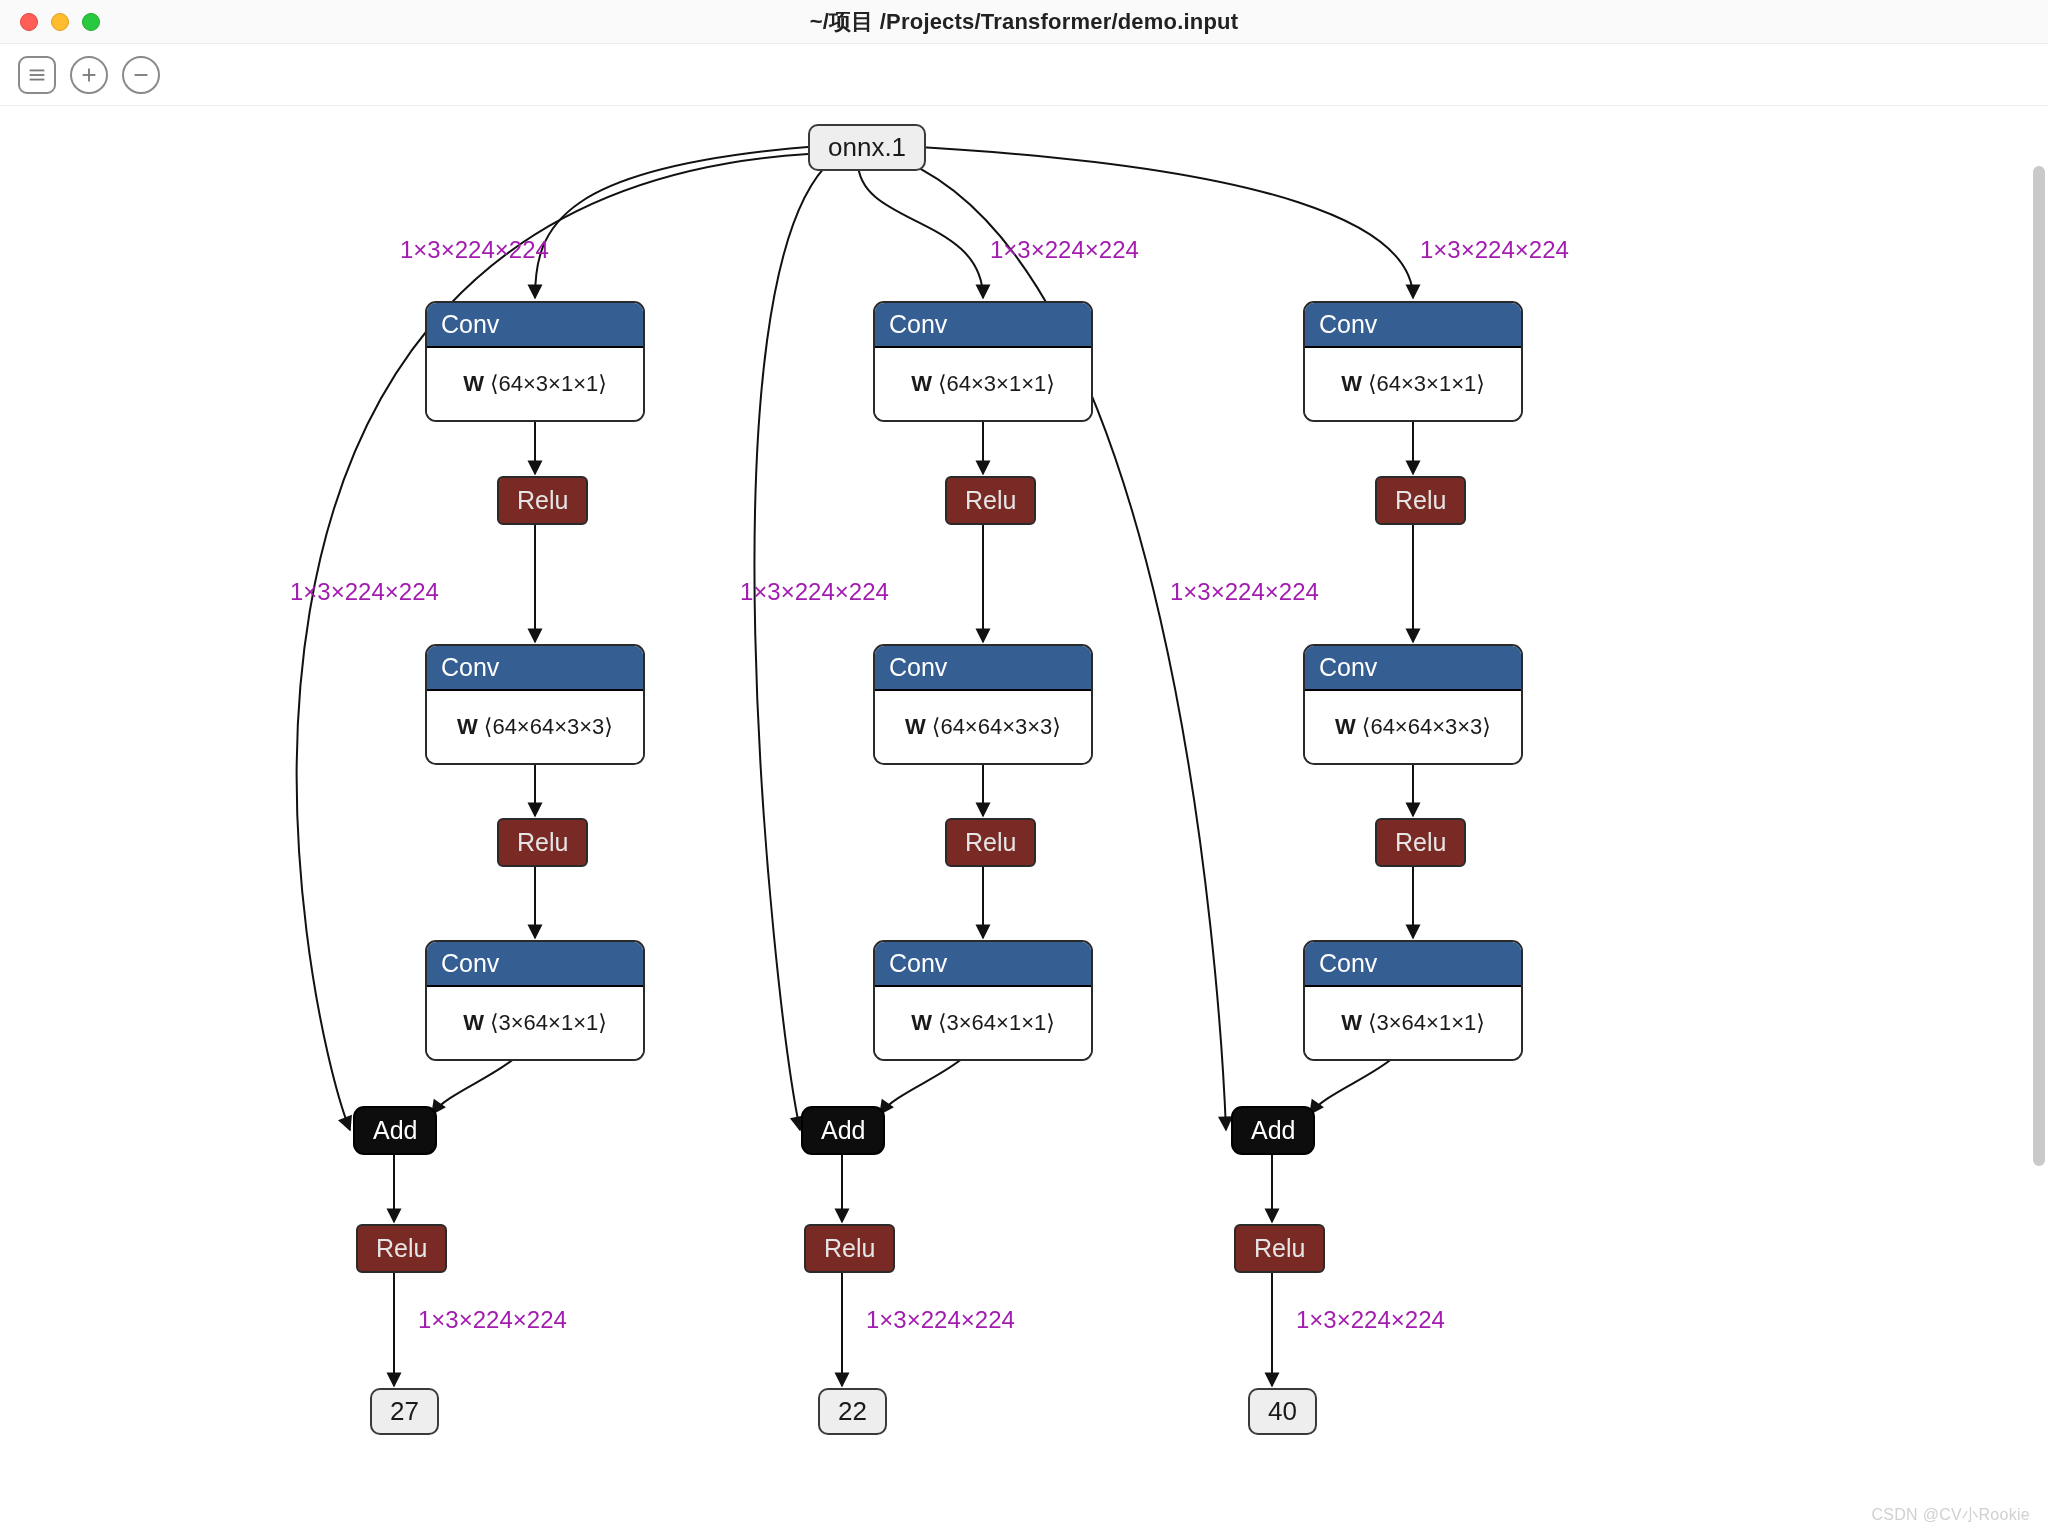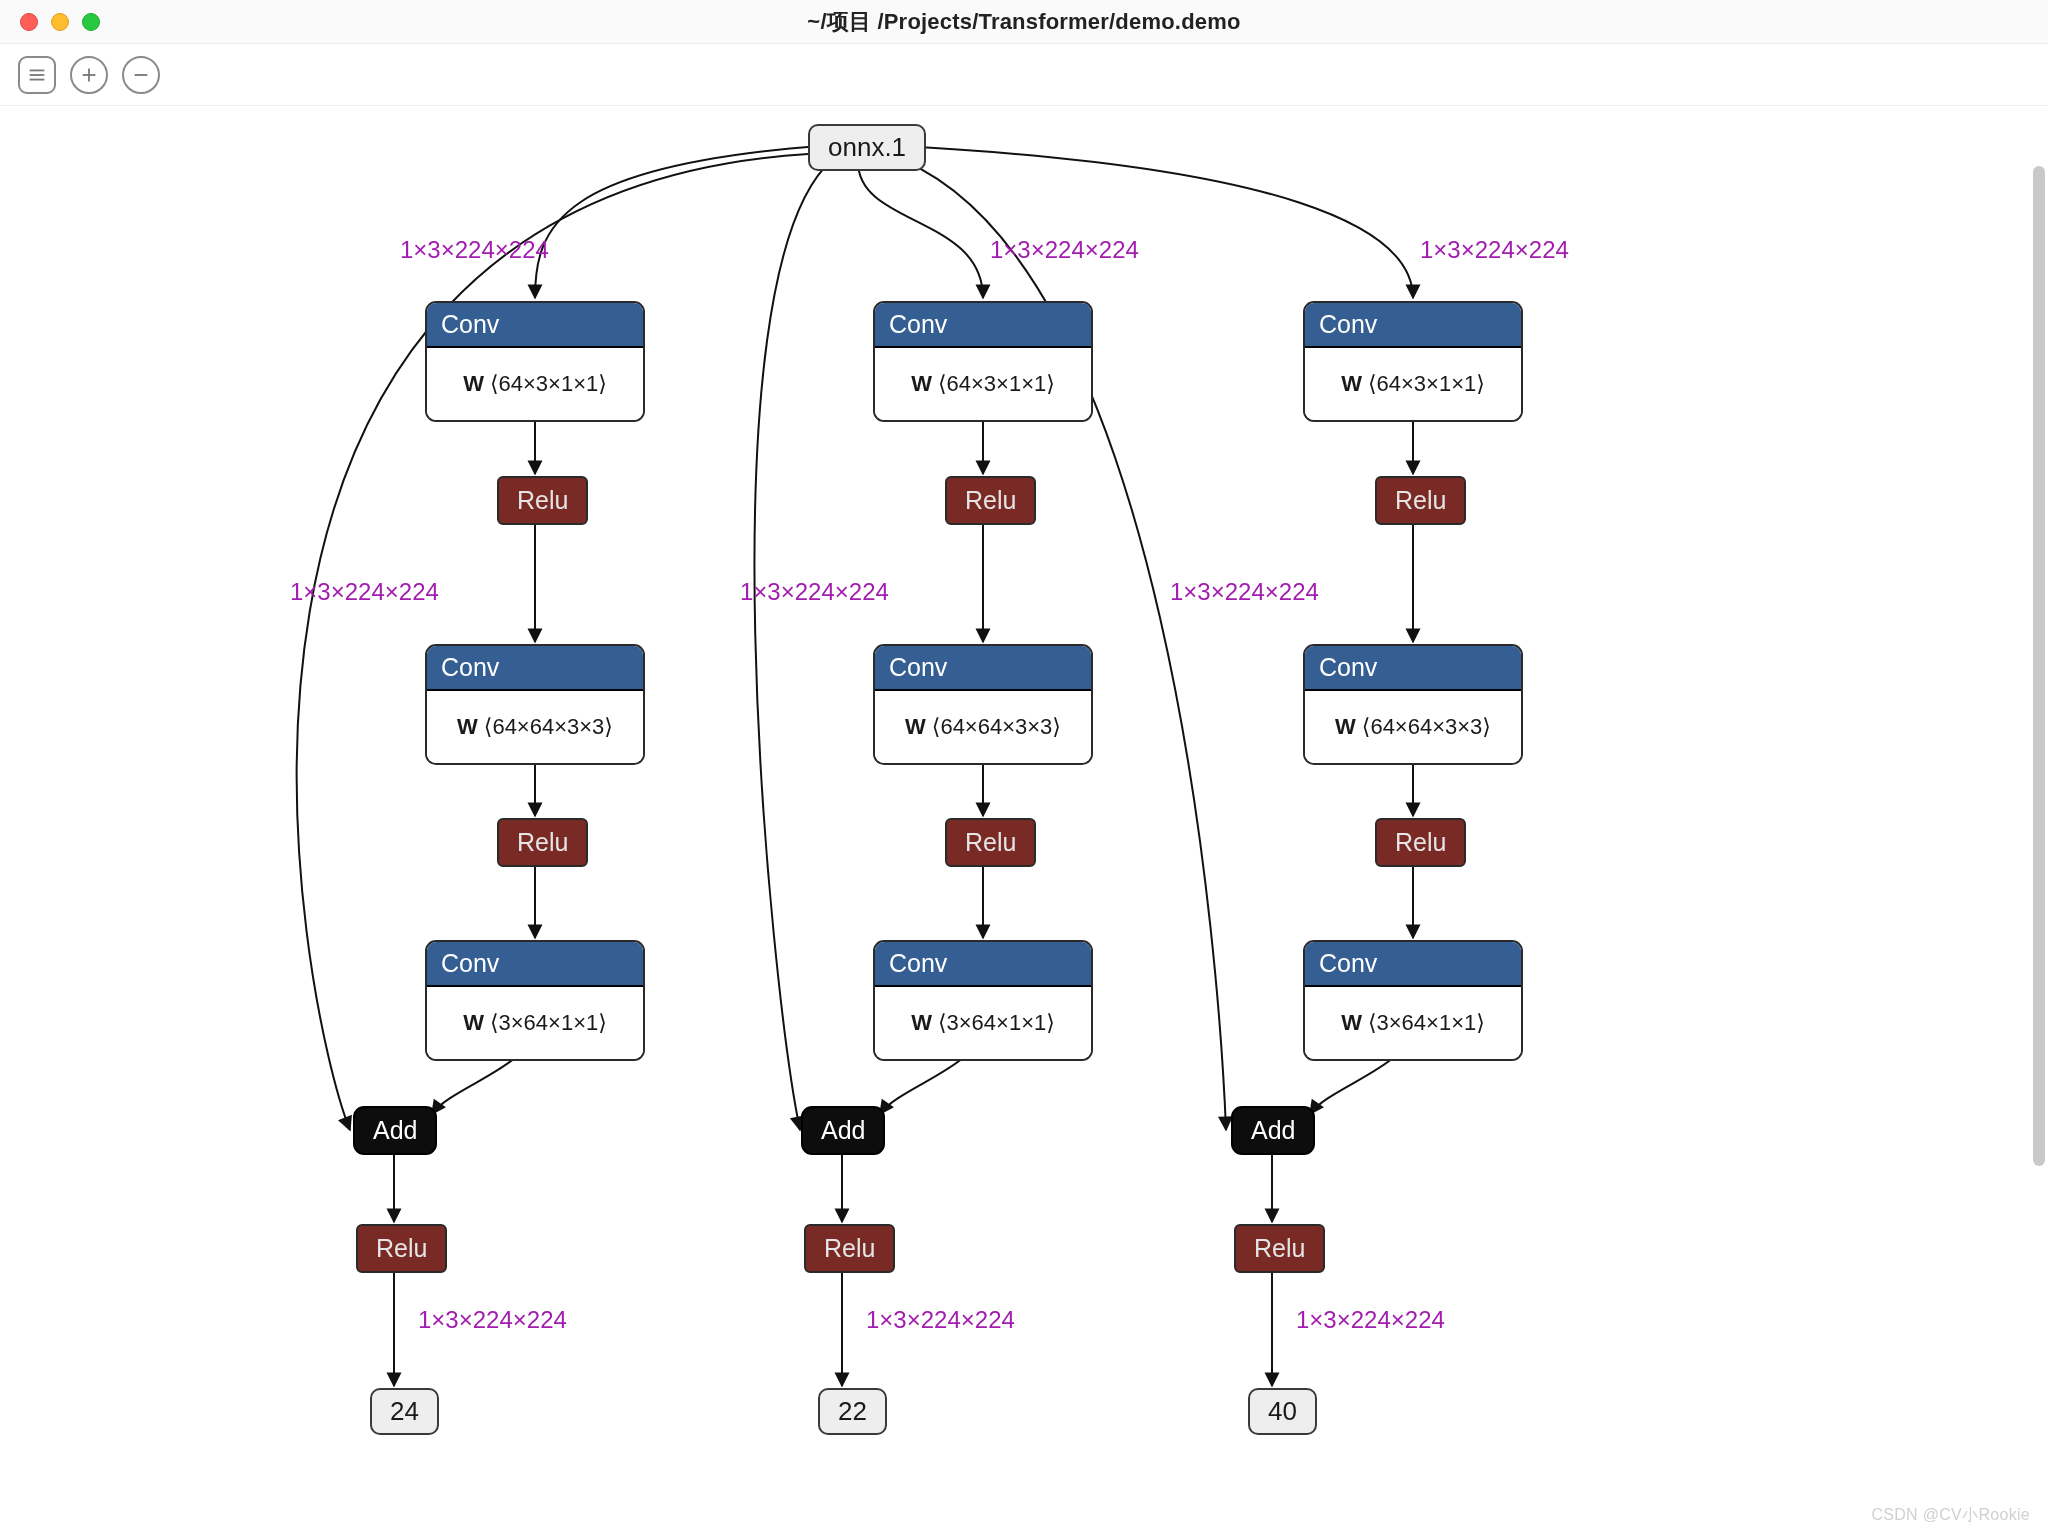--- a/index.html
+++ b/index.html
@@ -148,21 +148,21 @@
 <body>
 
 <div class="window">
 
   <div class="titlebar">
     <div class="traffic-lights">
       <div class="tl red"></div>
       <div class="tl yellow"></div>
       <div class="tl green"></div>
     </div>
-    <div class="title-text">~/项目 /Projects/Transformer/demo.demo</div>
+    <div class="title-text">~/项目 /Projects/Transformer/demo.input</div>
   </div>
 
   <div class="toolbar">
     <div class="tool-btn">
       <svg viewBox="0 0 24 24">
           <line x1="4" y1="7" x2="20" y2="7"></line>
           <line x1="4" y1="12" x2="20" y2="12"></line>
           <line x1="4" y1="17" x2="20" y2="17"></line>
         </svg>
     </div>
@@ -243,21 +243,21 @@
       <div class="conv-body"><span class="wlabel">W</span><span>⟨64×64×3×3⟩</span></div>
     </div>
     <div class="node relu" style="left:497px; top:712px"><span>Relu</span></div>
     <div class="node conv" style="left:425px; top:834px">
       <div class="conv-head">Conv</div>
       <div class="conv-body"><span class="wlabel">W</span><span>⟨3×64×1×1⟩</span></div>
     </div>
     <div class="node add" style="left:353px; top:1000px"><span>Add</span></div>
     <div class="node relu" style="left:356px; top:1118px"><span>Relu</span></div>
     <div class="edge-label" style="left:418px; top:1200px">1×3×224×224</div>
-    <div class="node output" style="left:370px; top:1282px"><span>24</span></div>
+    <div class="node output" style="left:370px; top:1282px"><span>27</span></div>
 
     <div class="node conv" style="left:873px; top:195px">
       <div class="conv-head">Conv</div>
       <div class="conv-body"><span class="wlabel">W</span><span>⟨64×3×1×1⟩</span></div>
     </div>
     <div class="node relu" style="left:945px; top:370px"><span>Relu</span></div>
     <div class="edge-label" style="left:740px; top:472px">1×3×224×224</div>
     <div class="node conv" style="left:873px; top:538px">
       <div class="conv-head">Conv</div>
       <div class="conv-body"><span class="wlabel">W</span><span>⟨64×64×3×3⟩</span></div>

